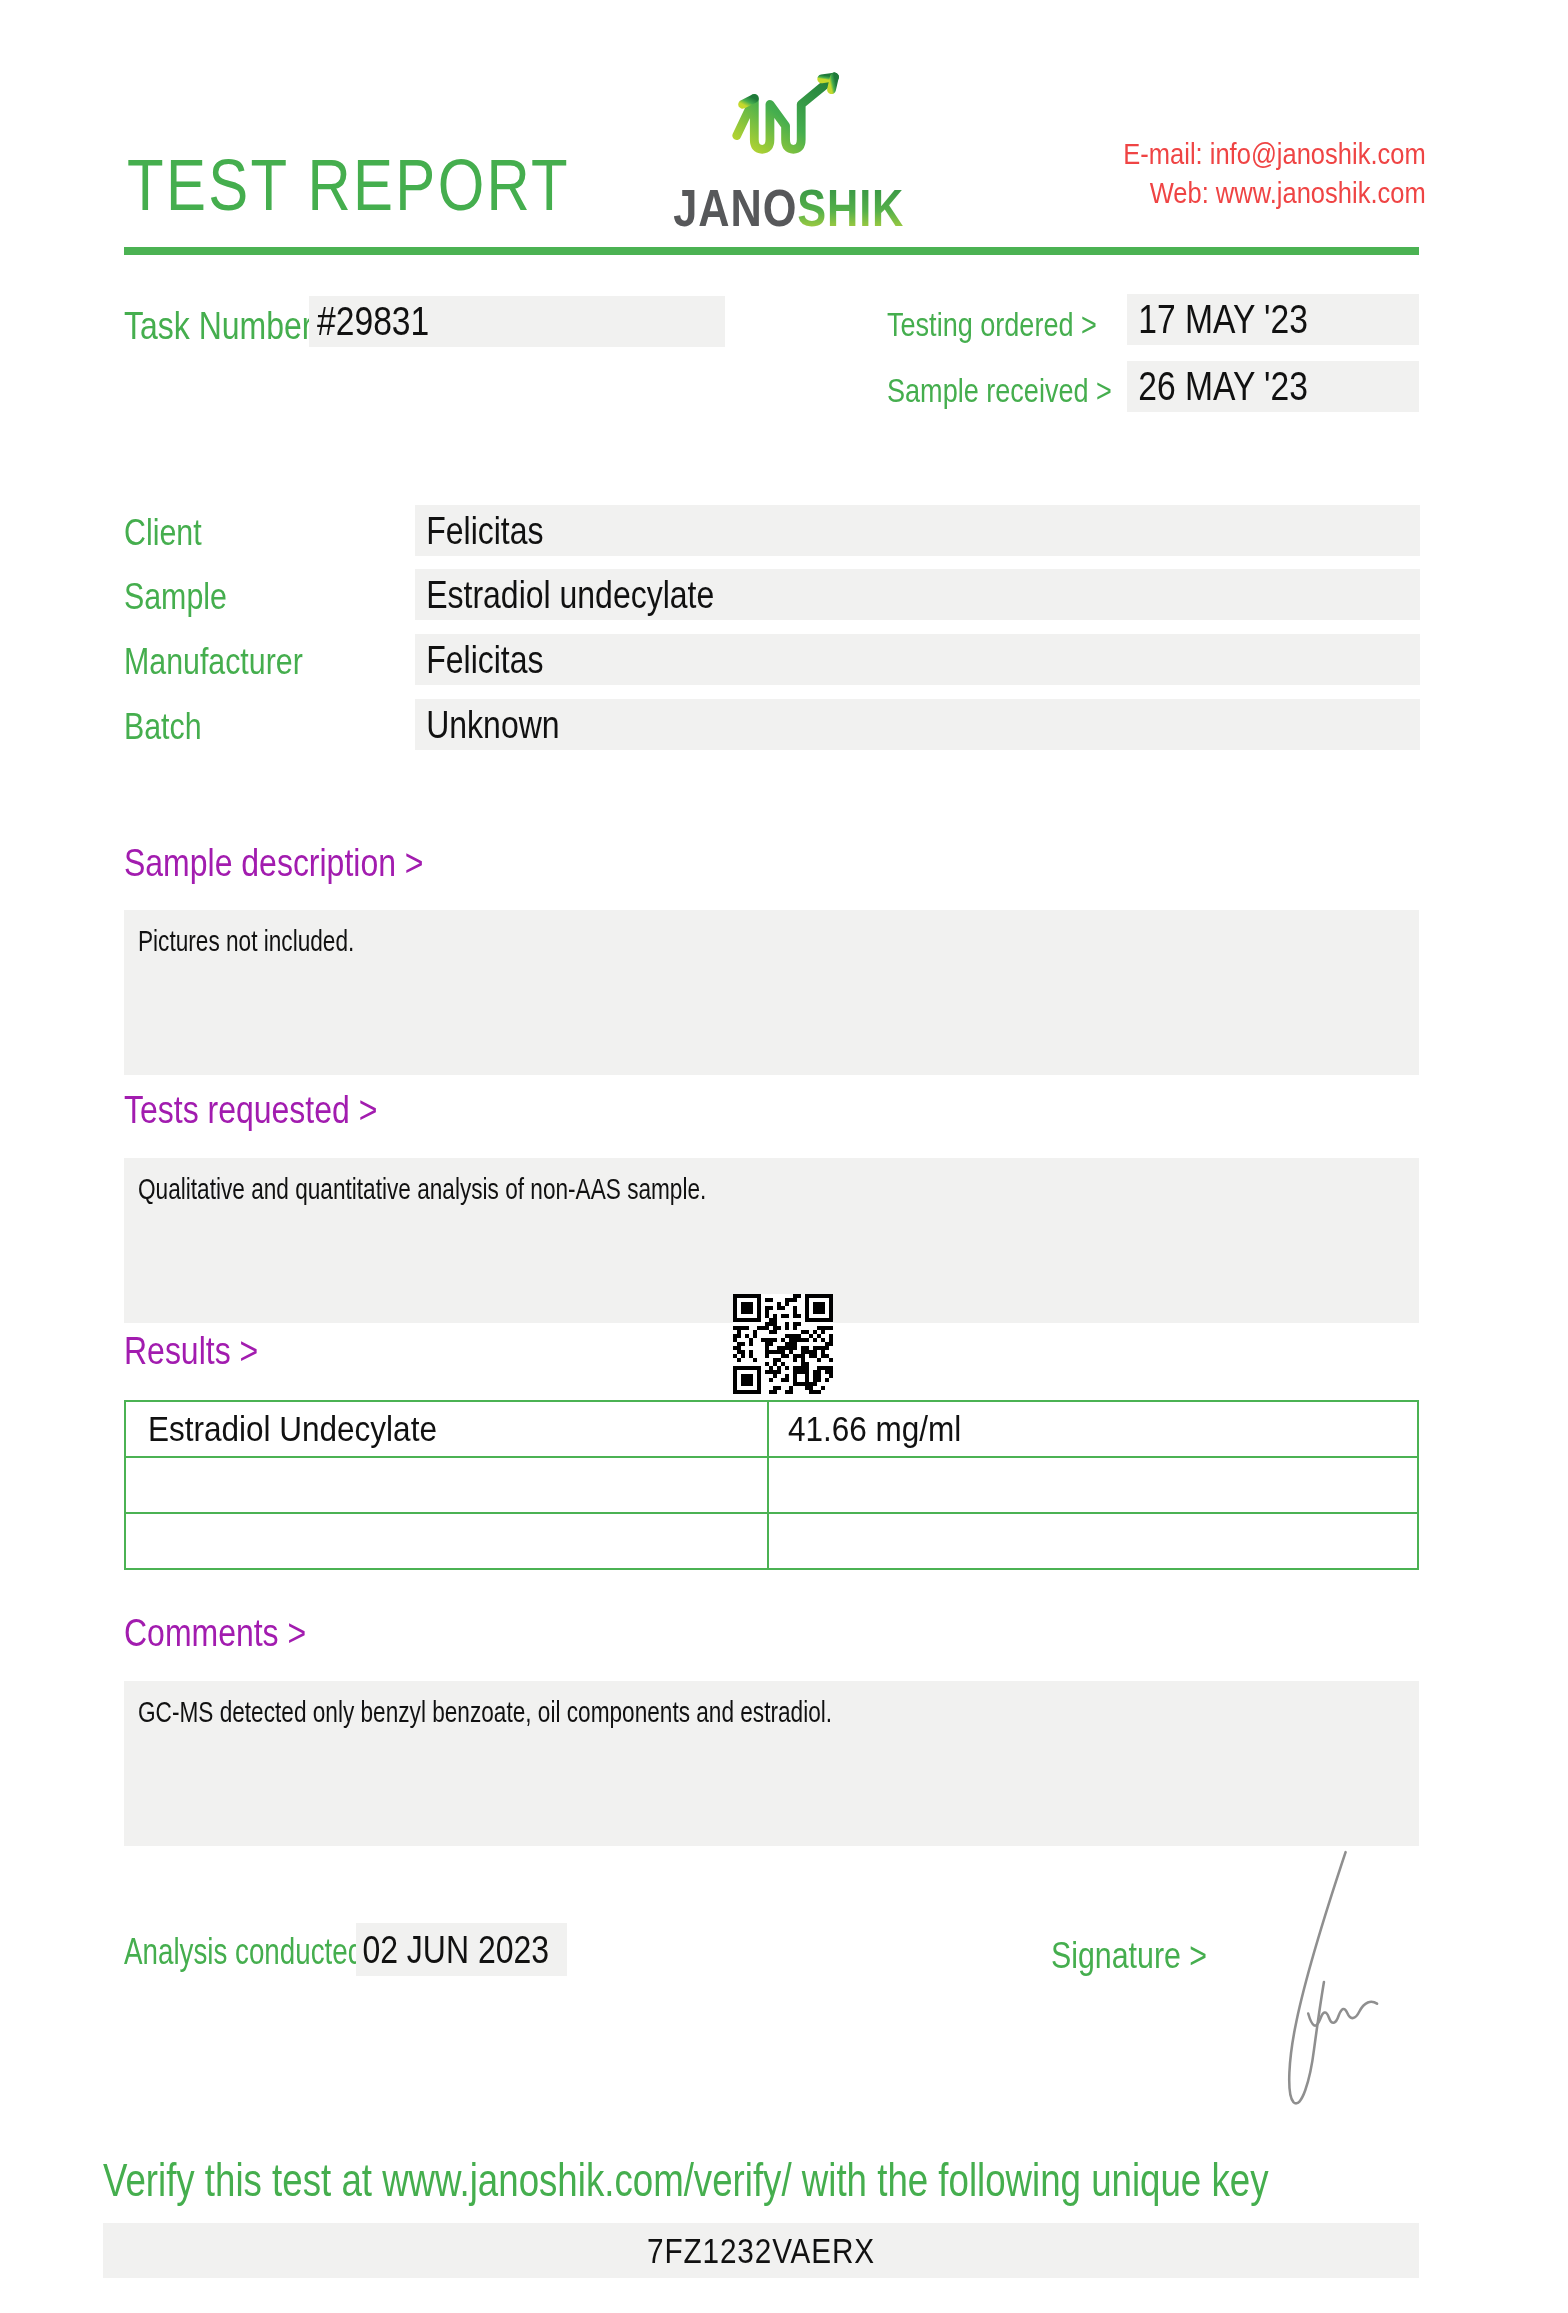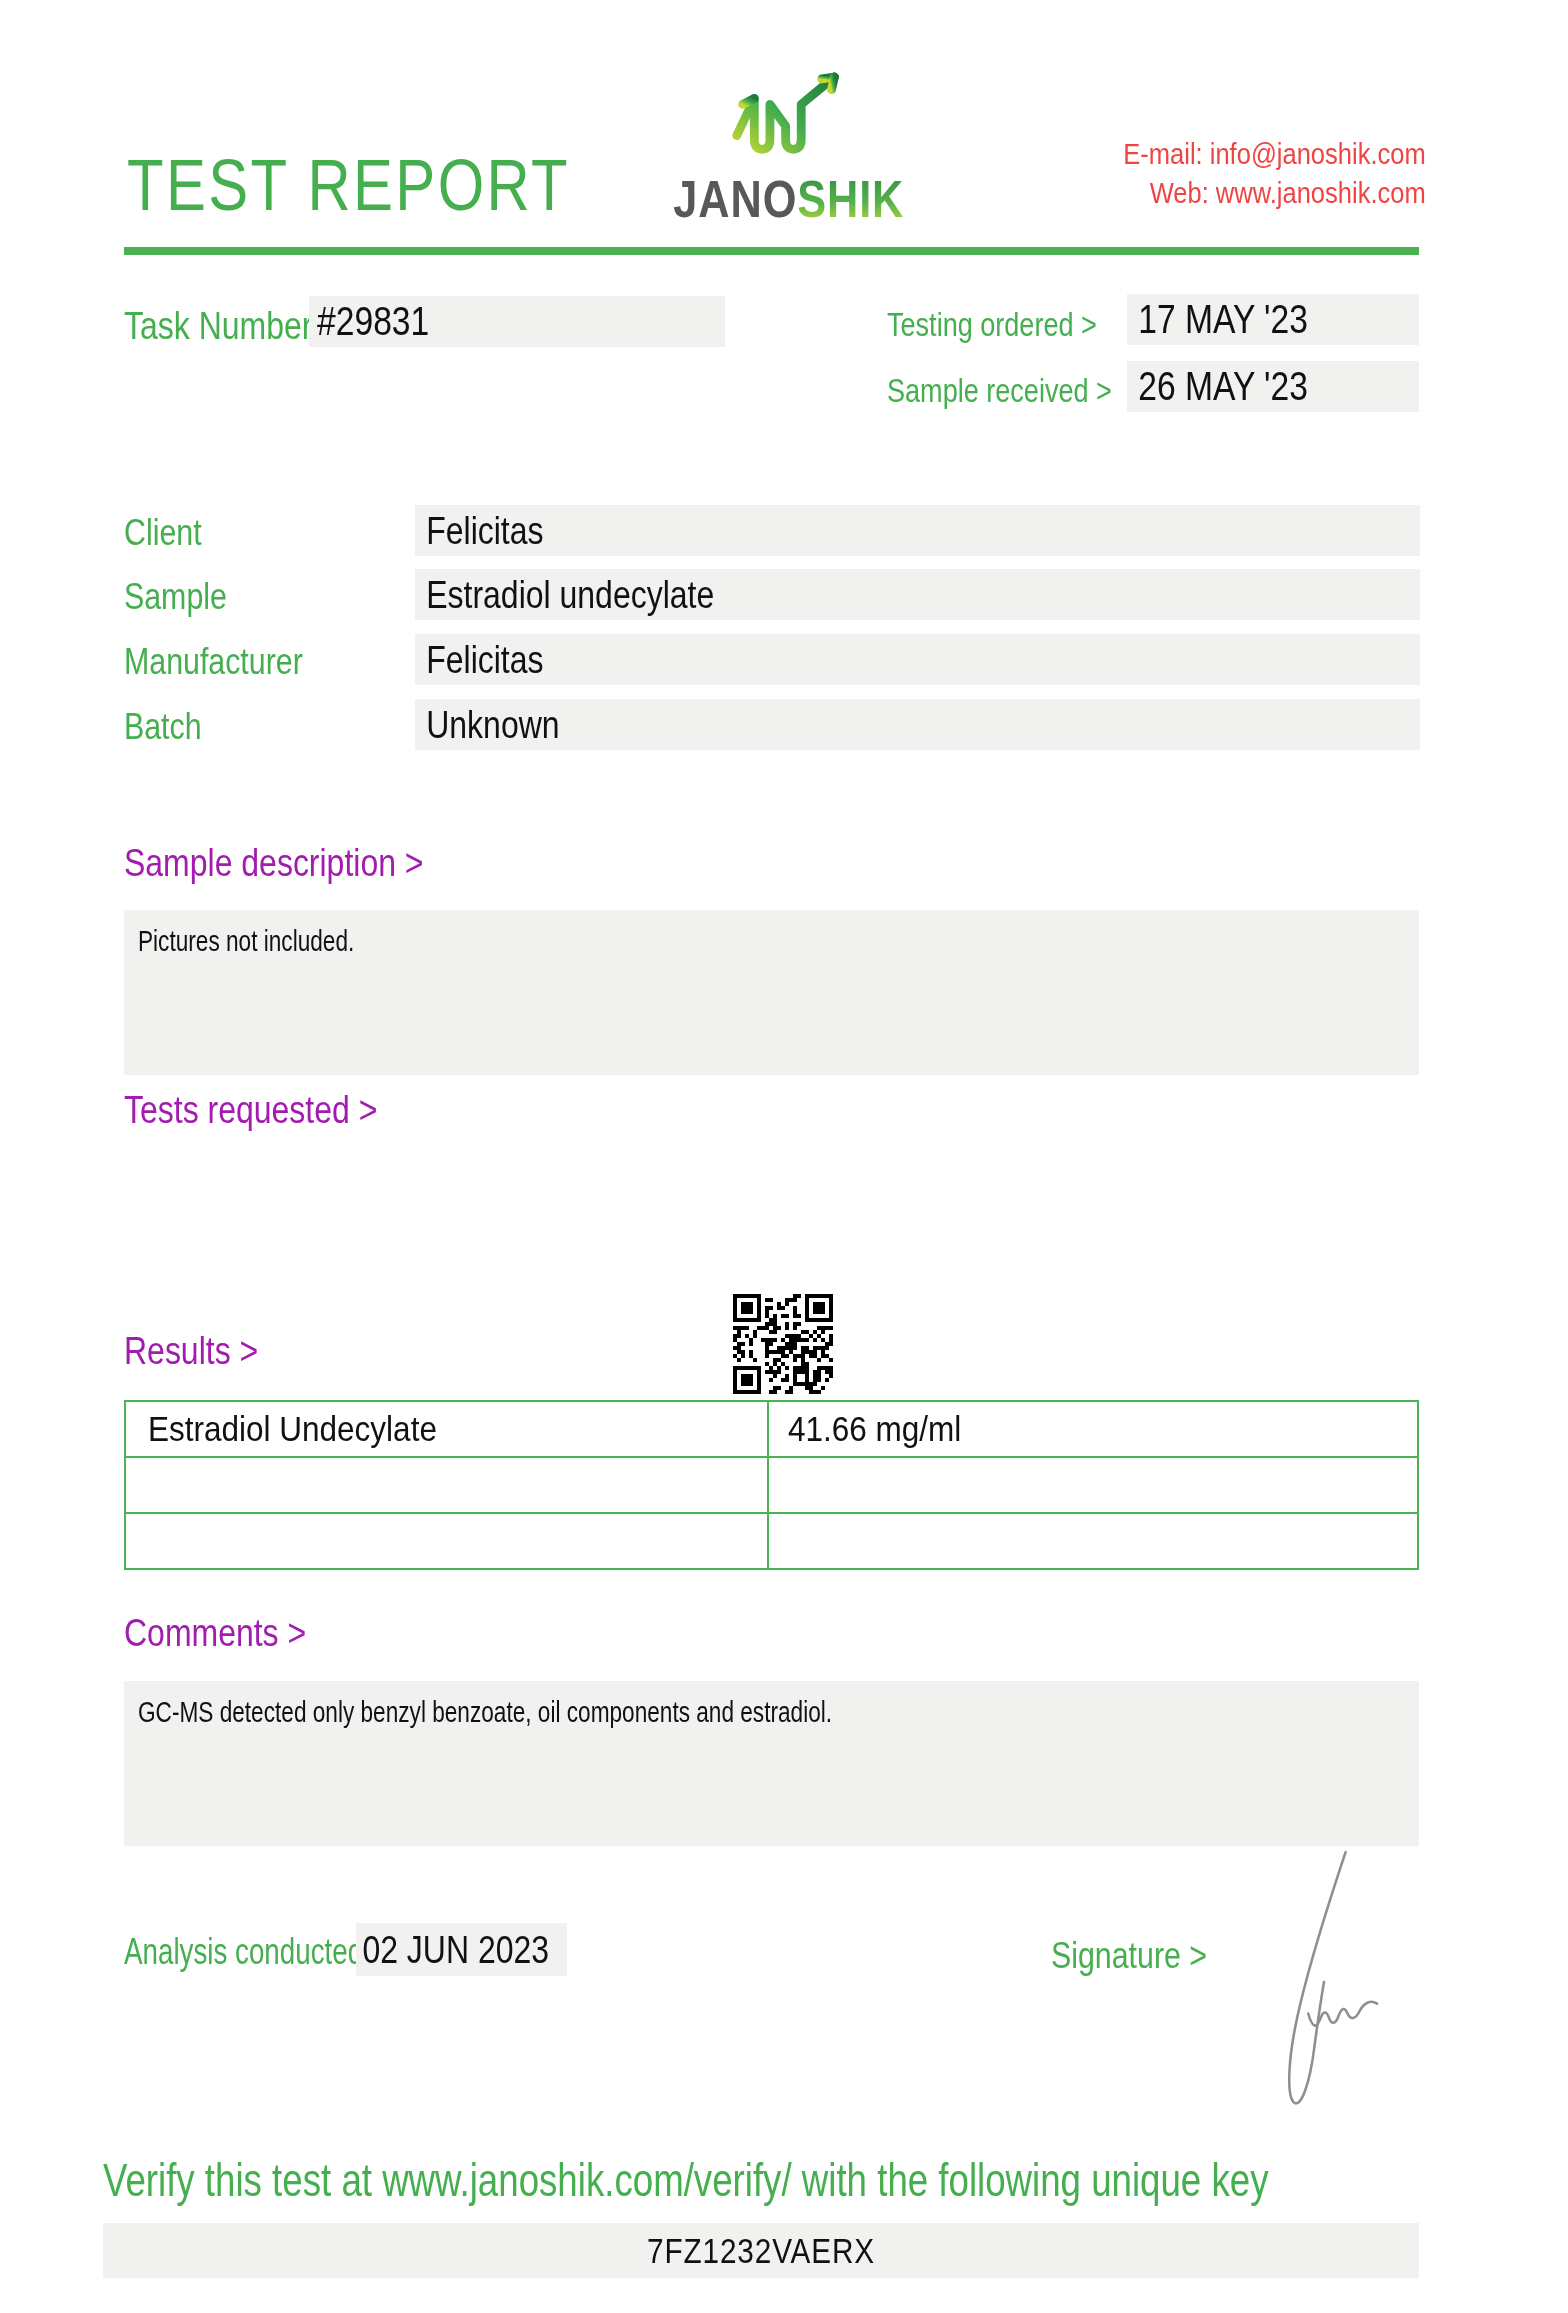--- a/index.html
+++ b/index.html
@@ -13,21 +13,21 @@
   .graybox { background:#f1f1f0; }
   
   .cnL { display:inline-block; transform:scaleX(.82); transform-origin:0 50%; white-space:nowrap; }
   .cnC { display:inline-block; transform:scaleX(.85); transform-origin:50% 50%; white-space:nowrap; }
   .cnR { display:inline-block; transform:scaleX(.88); transform-origin:100% 50%; white-space:nowrap; }
 
   .title { left:127px; top:143px; font-size:73px; letter-spacing:2.9px; color:#45ae4e; font-weight:400; }
 
   .logo-wrap { left:627px; top:71px; width:323px; text-align:center; }
   .logo-icon { display:block; margin:0 auto; }
-  .logo-text { font-size:51px; font-weight:700; letter-spacing:1px; margin-top:1px; }
+  .logo-text { font-size:51px; font-weight:700; letter-spacing:1px; margin-top:10px; }
   .logo-jano { color:#57585a; }
   .logo-shik {
     background:linear-gradient(180deg,#2f8f44 0%,#56b14a 55%,#c8d93c 100%);
     -webkit-background-clip:text; background-clip:text; color:transparent;
   }
 
   .contact { right:142px; top:135px; text-align:right; font-size:29px; color:#ef4444; line-height:39px; }
 
   .rule { left:124px; top:247px; width:1295px; height:7.8px; background:#4bb253; }
 
@@ -158,20 +158,23 @@
 
   <div class="abs sec-head" style="top:841px">
     <span class="cnL">Sample description &gt;</span>
   </div>
   <div class="abs graybox body-box" style="top:910px">
     <span>Pictures not included.</span>
   </div>
 
   <div class="abs sec-head" style="top:1088px">
     <span class="cnL">Tests requested &gt;</span>
+  </div>
+  <div class="abs graybox body-box" style="top:1158px">
+    <span>Qualitative and quantitative analysis of non-AAS sample.</span>
   </div>
 
   <svg class="abs qr" viewBox="0 0 100 100">
       <rect x="0" y="0" width="100" height="100" fill="#fff"></rect>
       <rect x="60" y="0" width="4" height="4" fill="#000"></rect>
       <rect x="64" y="0" width="4" height="4" fill="#000"></rect>
       <rect x="32" y="4" width="4" height="4" fill="#000"></rect>
       <rect x="36" y="4" width="4" height="4" fill="#000"></rect>
       <rect x="52" y="4" width="4" height="4" fill="#000"></rect>
       <rect x="56" y="4" width="4" height="4" fill="#000"></rect>

